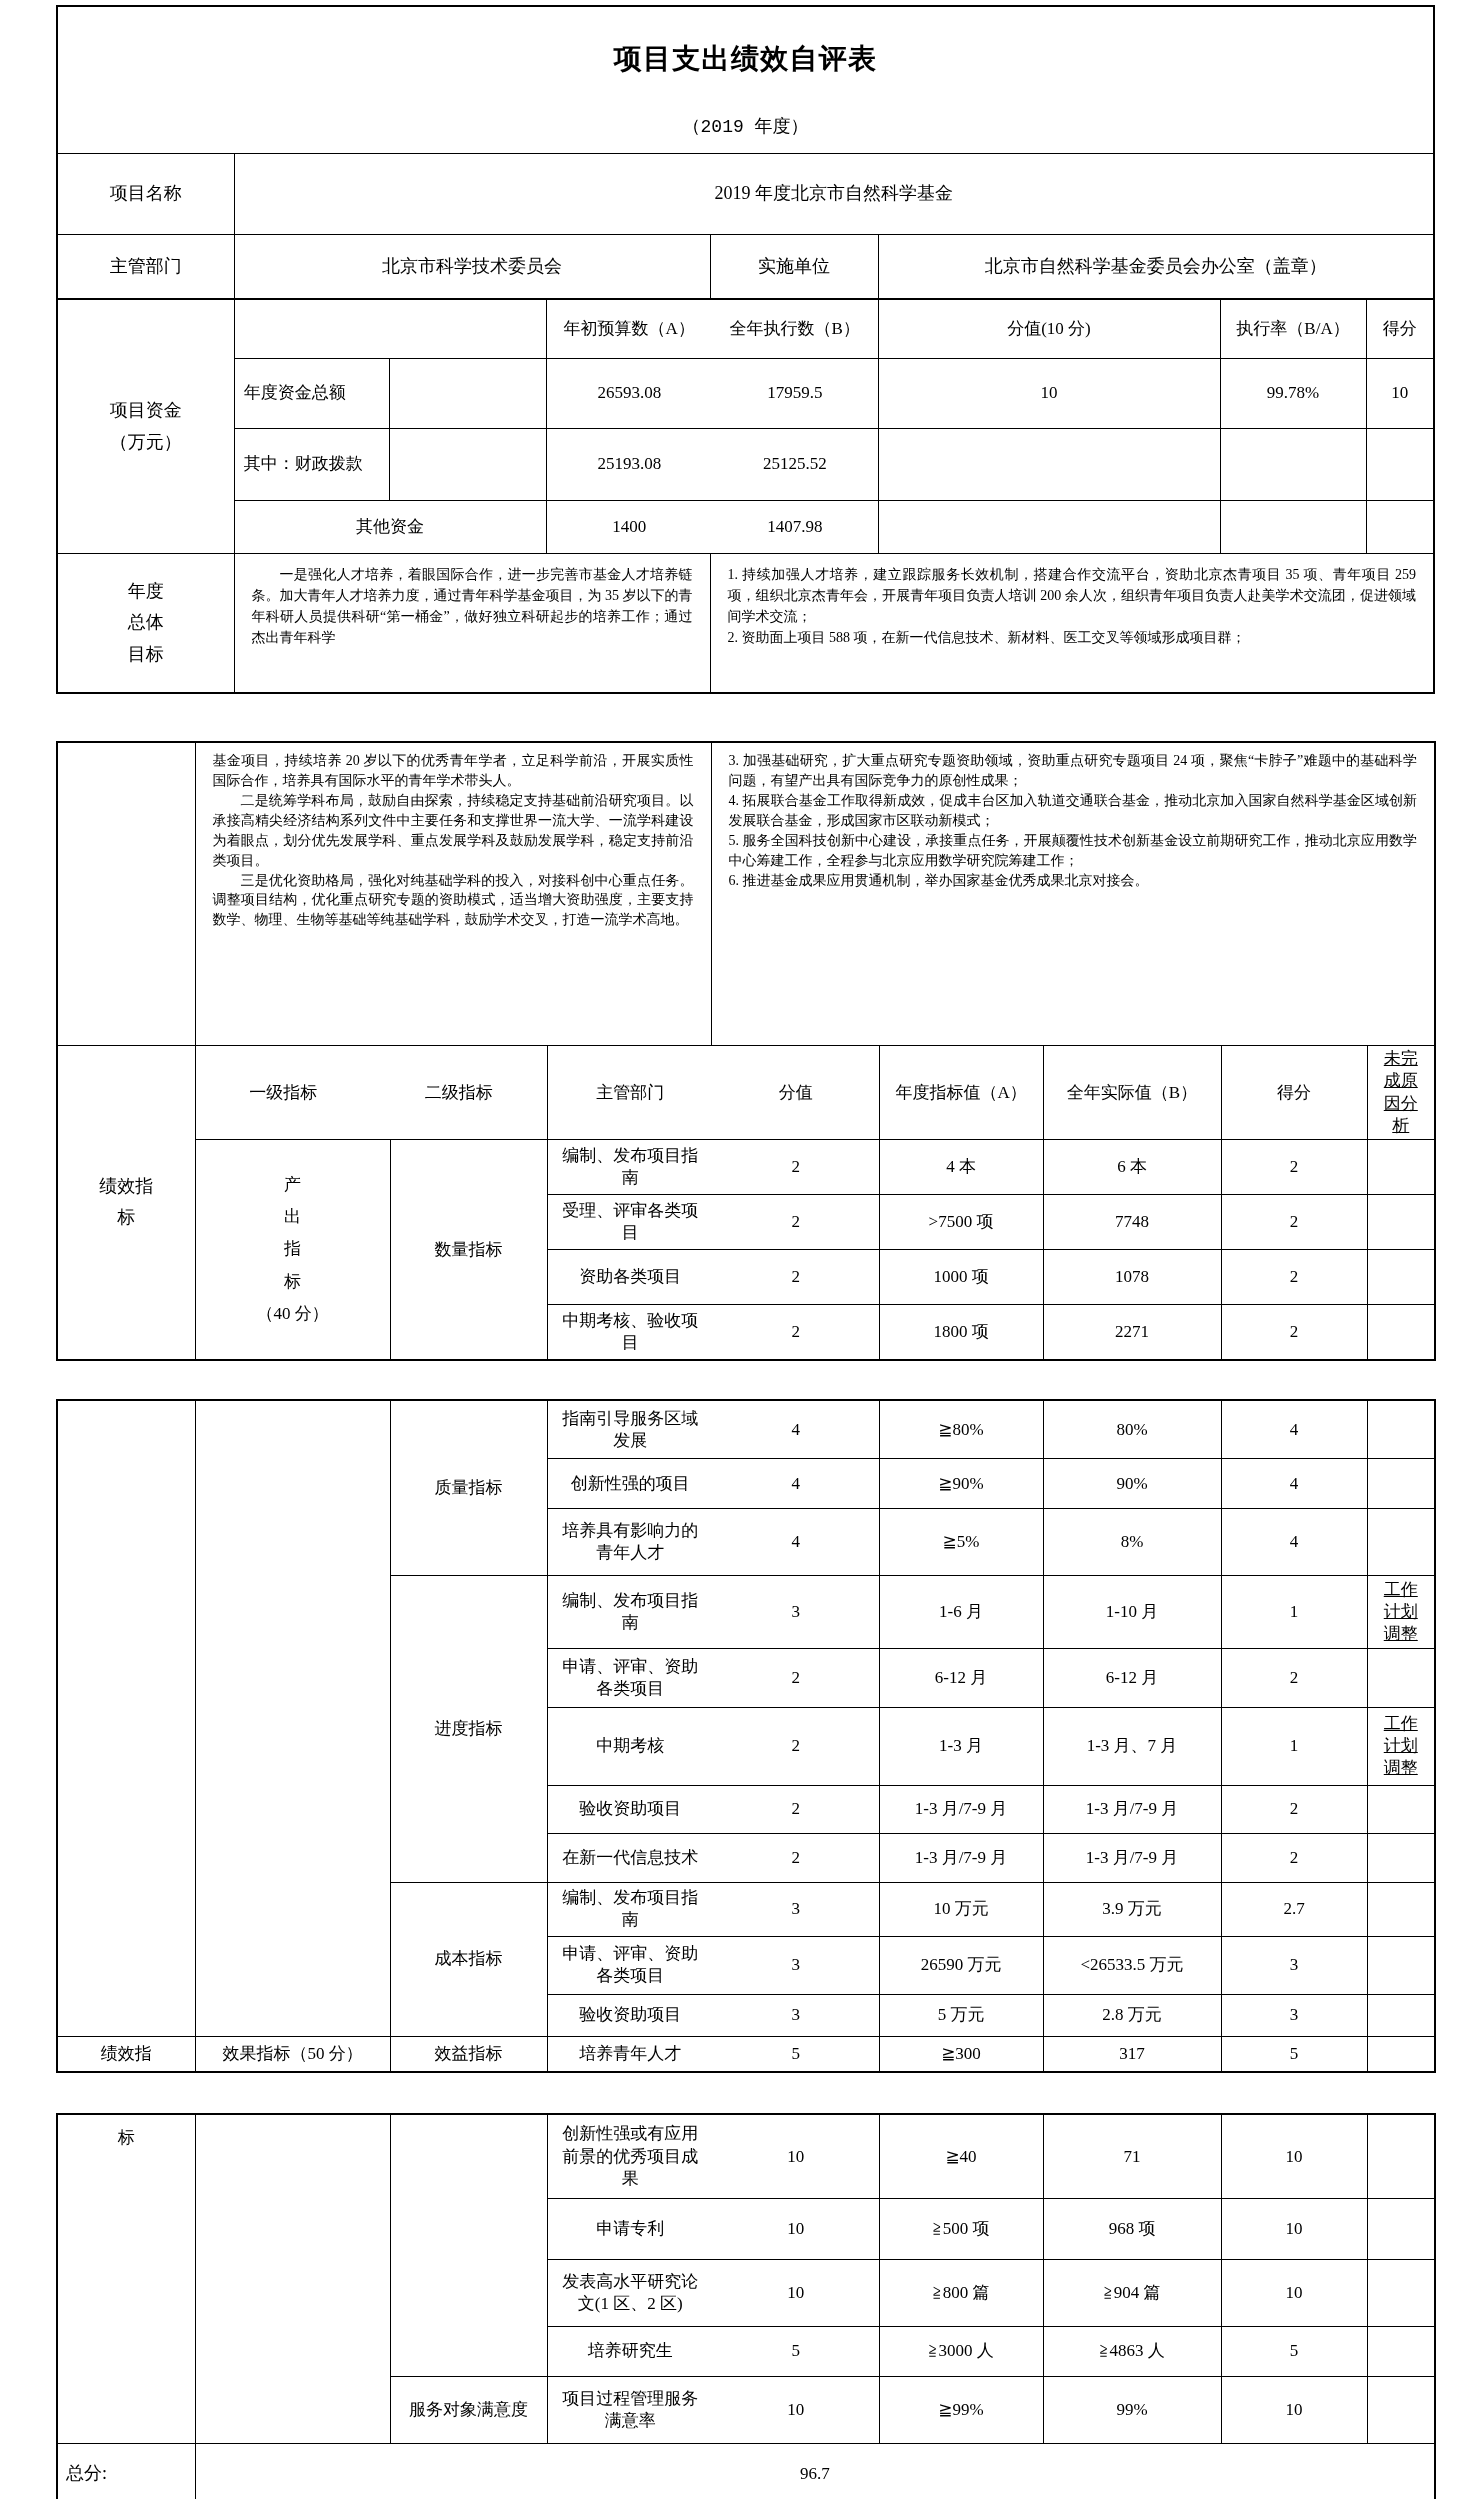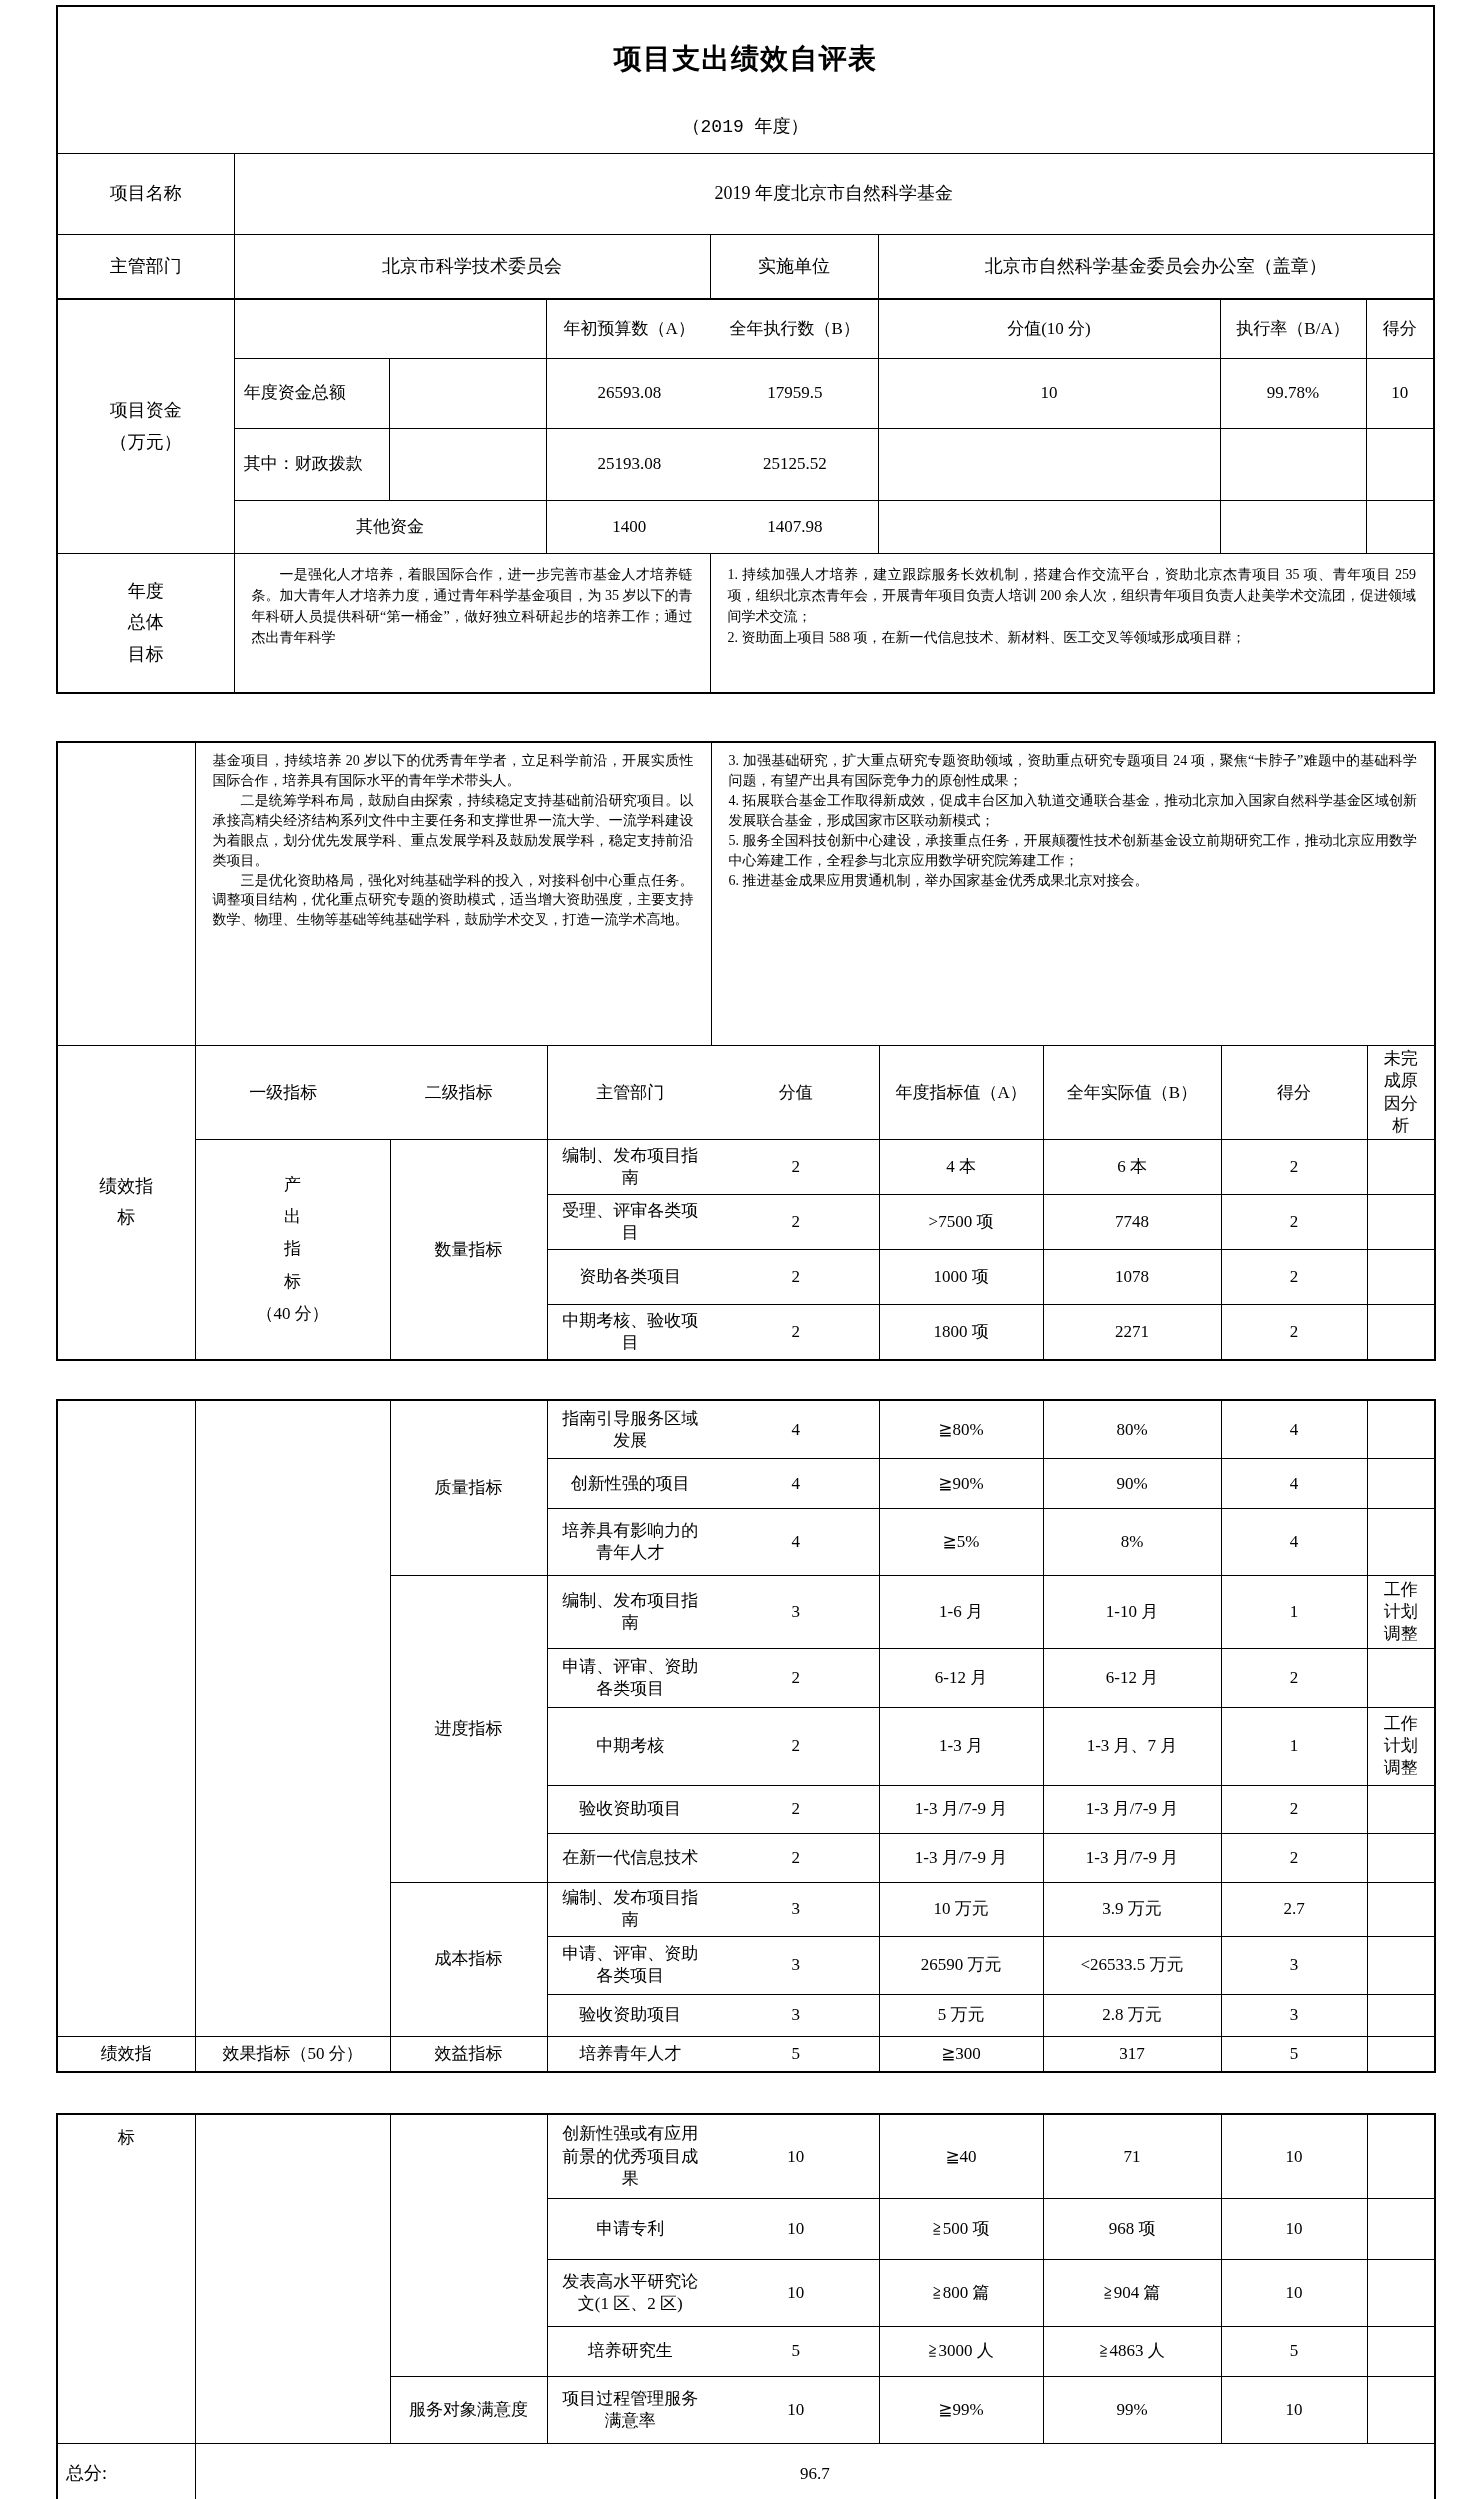--- a/index.html
+++ b/index.html
@@ -41,21 +41,21 @@
     text-align:justify;vertical-align:top;
     padding:10.5px 17px 6.6px 17px;font-size:14px;line-height:1.5;
   }
   td.goal-text p{margin:0;}
   td.goal-text p.ind{text-indent:2em;}
   td.goal-cont{line-height:1.42;padding-top:8px;}
 
   
   .vert span{display:block;line-height:1.9;font-size:17px;}
 
-  .reason-cell{padding:2.6px 10.5px;}
+  .reason-cell{padding:2.6px 10.5px;text-decoration:underline;}
   .small-pad{padding:2.6px 6.6px;}
   .score-label{text-align:left;padding-left:8px;font-size:18px;}
 </style>
 </head>
 <body>
 
 <table class="blk">
   <colgroup>
     <col style="width:138px">
       <col style="width:39px">

